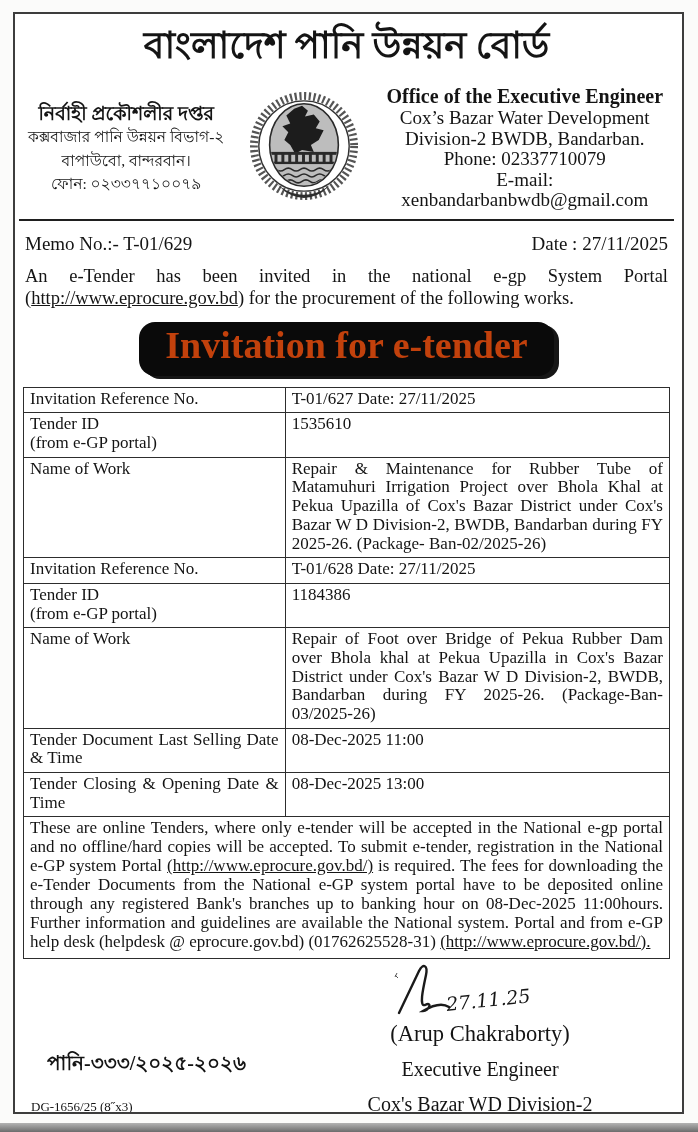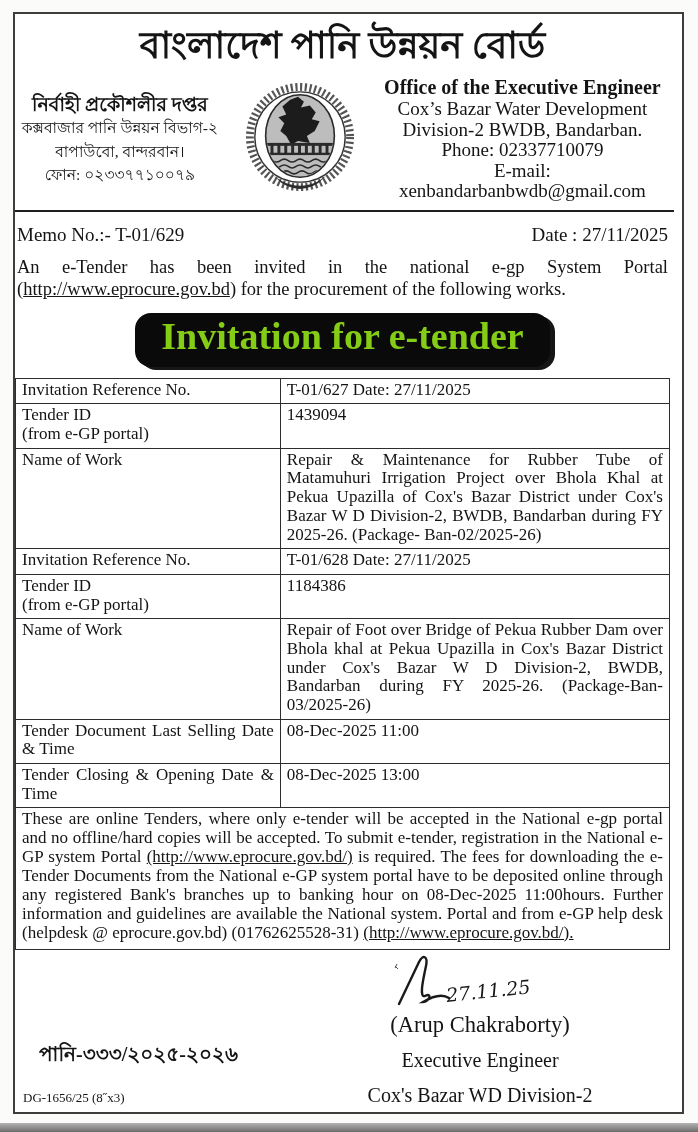--- a/index.html
+++ b/index.html
@@ -11,36 +11,36 @@
     color: #141414;
     position: relative;
     overflow: hidden;
   }
   .frame {
     position: absolute;
     top: 12px; left: 13px;
     width: 671px; height: 1102px;
     border: 2.5px solid #3d3d3d;
     background: #fff;
-    padding: 4px 12px 0 0;
+    padding: 4px 12px 0 8px;
     overflow: hidden;
   }
   .org-title {
     text-align: center;
     font-size: 37px;
     font-weight: bold;
     margin: 6px 0 2px 0;
     line-height: 1.2;
     font-family: "Liberation Serif", "DejaVu Serif", serif, sans-serif;
   }
   .header-row {
     display: flex;
     align-items: center;
     justify-content: space-between;
-    margin-top: 9px;
+    margin-top: 18px;
     gap: 20px;
   }
   .hdr-left {
     width: 226px;
     text-align: center;
     font-size: 15.5px;
     line-height: 1.5;
   }
   .hdr-left .l1 { font-size: 19px; font-weight: bold; line-height: 1.25; }
   .hdr-logo { width: 110px; flex: 0 0 auto; }
@@ -67,21 +67,21 @@
     font-size: 18.5px;
     text-align: justify;
     margin: 10px 2px 0 2px;
     line-height: 1.2;
   }
   .url-underline { text-decoration: underline; margin-top: 36px; }
   .banner-wrap { text-align: center; margin: 13px 0 11px 0; }
   .banner {
     display: inline-block;
     background: #0a0a0a;
-    color: #84cc16;
+    color: #c2410c;
     font-weight: bold;
     font-size: 38px;
     line-height: 1.1;
     padding: 3px 26px 9px 26px;
     border-radius: 16px;
     box-shadow: 5px 3px 0 #161616;
   }
   table.tender {
     width: 100%;
     border-collapse: collapse;
@@ -201,21 +201,21 @@
 
   <table class="tender">
     <tbody>
       <tr>
         <td class="lab">Invitation Reference No.</td>
         <td class="val">T-01/627 Date: 27/11/2025</td>
       </tr>
       <tr>
         <td class="lab">Tender ID
 (from e-GP portal)</td>
-        <td class="val">1439094</td>
+        <td class="val">1535610</td>
       </tr>
       <tr>
         <td class="lab">Name of Work</td>
         <td class="val">Repair &amp; Maintenance for Rubber Tube of Matamuhuri Irrigation Project over Bhola Khal at Pekua Upazilla of Cox's Bazar District under Cox's Bazar W D Division-2, BWDB, Bandarban during FY 2025-26. (Package- Ban-02/2025-26)</td>
       </tr>
       <tr>
         <td class="lab">Invitation Reference No.</td>
         <td class="val">T-01/628 Date: 27/11/2025</td>
       </tr>
       <tr>

